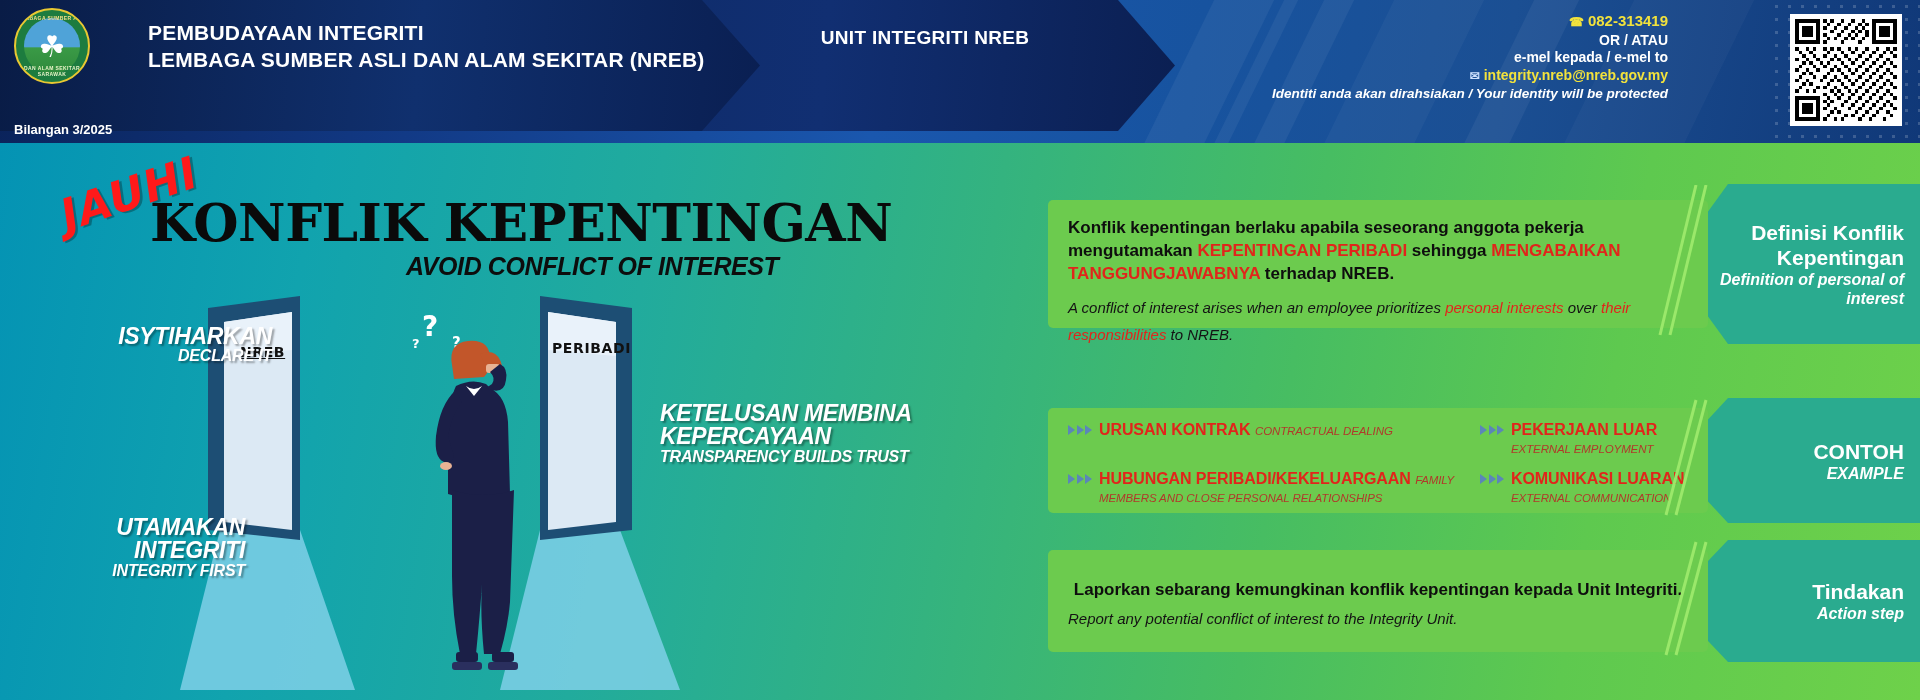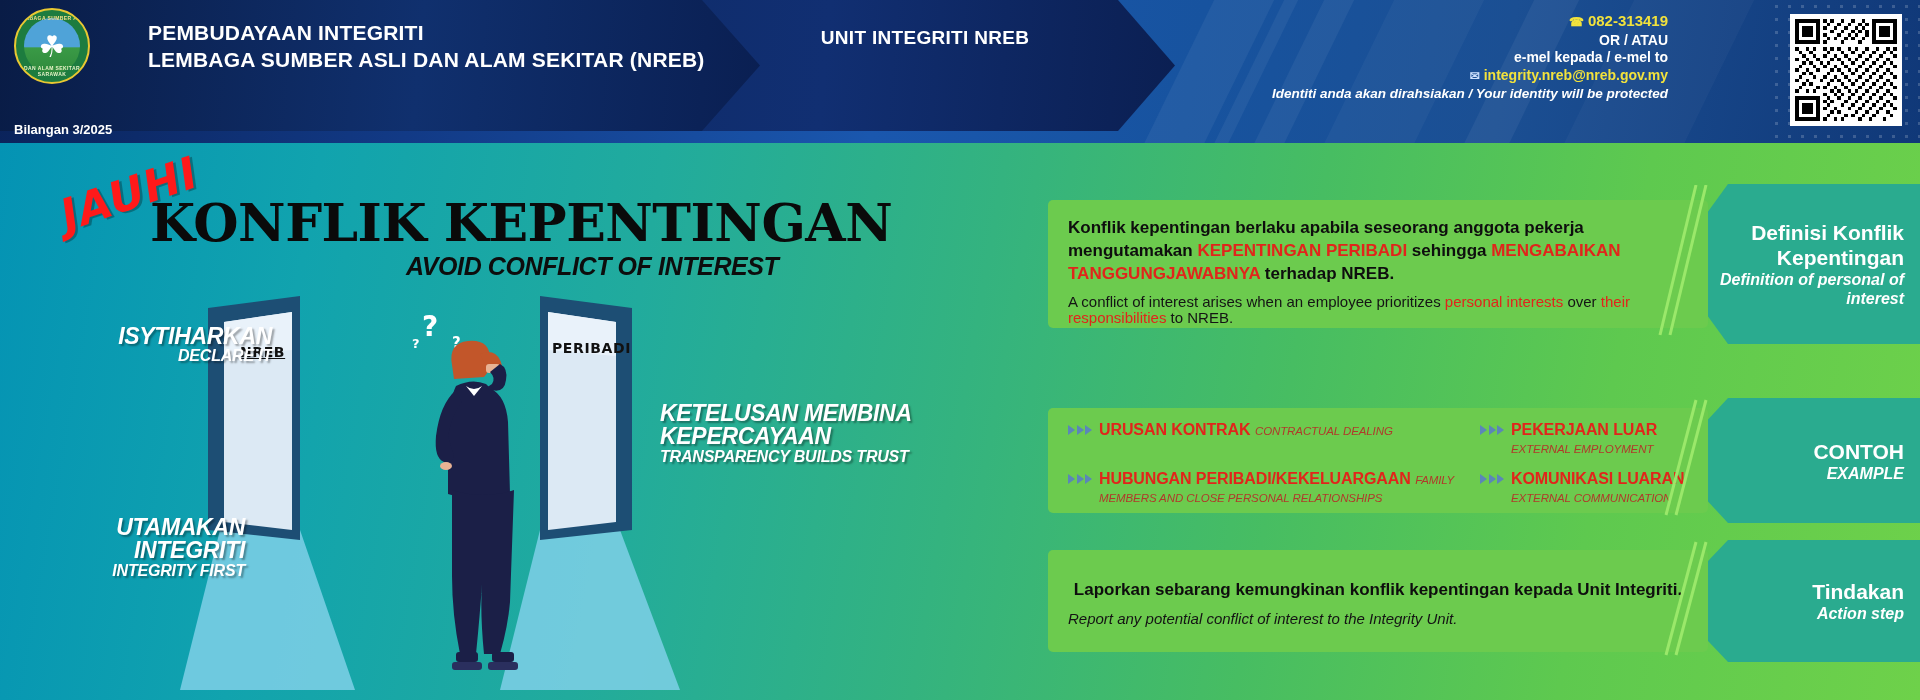--- a/index.html
+++ b/index.html
@@ -156,21 +156,21 @@
   }
   #tab-def { left: 1670px; top: 184px; height: 160px; }
   #tab-ex  { left: 1670px; top: 398px; height: 125px; }
   #tab-act { left: 1670px; top: 540px; height: 122px; }
   .tab .t-ms { font-size: 21px; font-weight: bold; line-height: 25px; }
   .tab .t-en { font-size: 16px; font-weight: bold; font-style: italic; line-height: 19px; }
 
   .def-body { position: absolute; left: 20px; top: 16px; right: 20px; }
   .def-ms { font-size: 17px; font-weight: bold; color: #0e0e0e; line-height: 23px; }
   .def-ms .red { color: #e1251b; }
-  .def-en { margin-top: 9px; font-size: 15px; color: #141414; line-height: 16px; }
+  .def-en { margin-top: 9px; font-size: 15px; font-style: italic; color: #141414; line-height: 27px; }
   .def-en .red { color: #e1251b; }
 
   .ex-grid {
     position: absolute; left: 20px; top: 12px; right: 14px;
     display: grid; grid-template-columns: 400px 1fr; column-gap: 14px; row-gap: 8px; gap: 12px;
   }
   .ex-item { display: flex; align-items: flex-start; gap: 7px; }
   .ex-arrows { display: flex; gap: 1.5px; padding-top: 5px; }
   .ex-arrows i {
     display: block; width: 0; height: 0;

